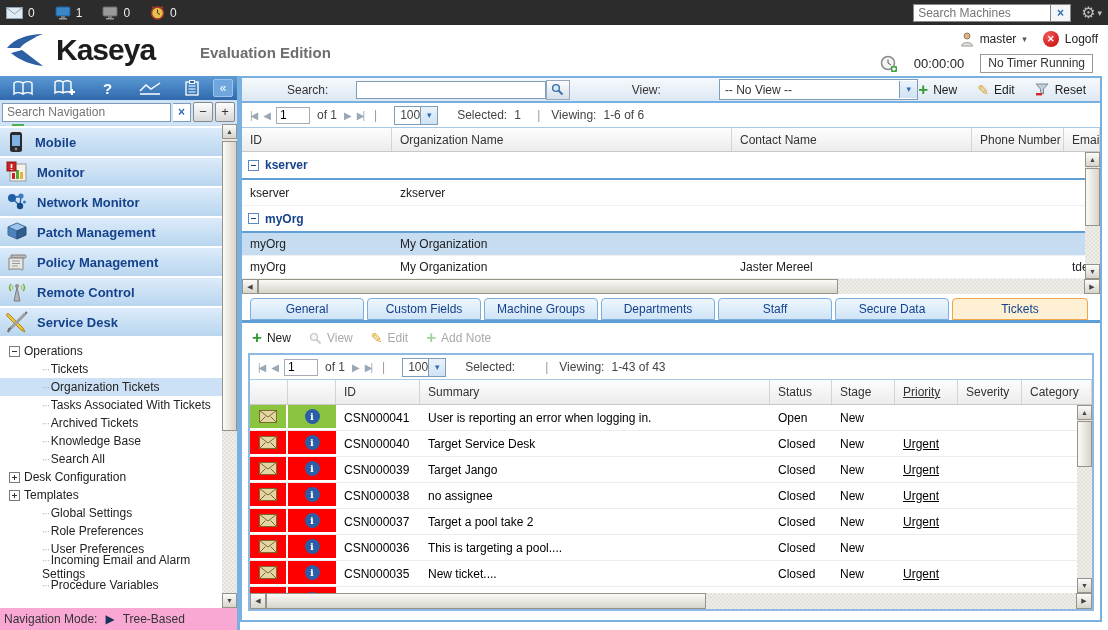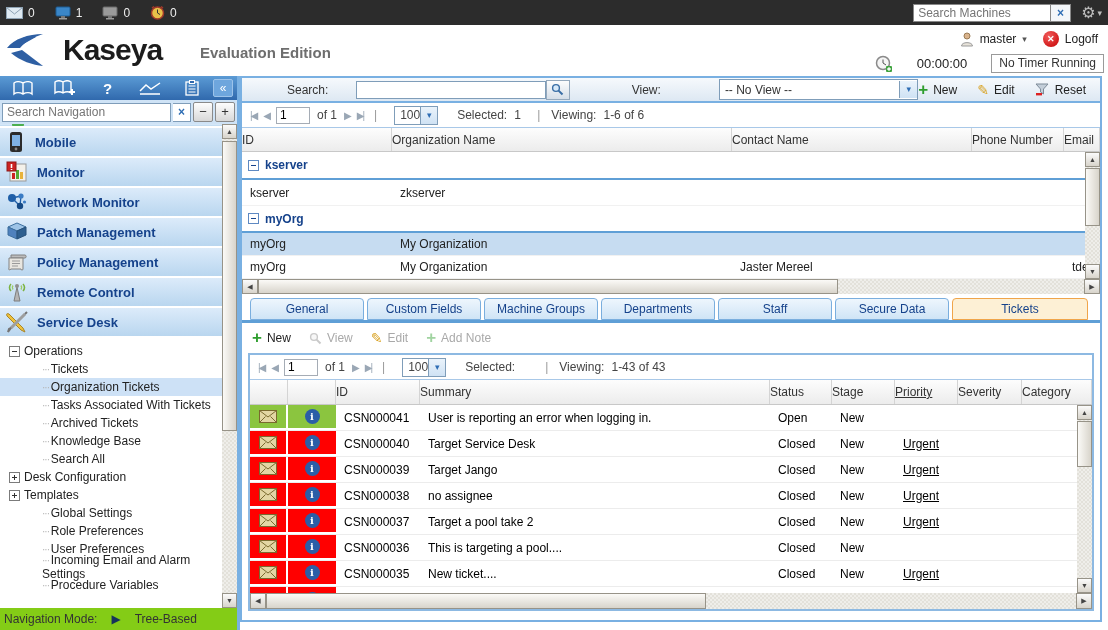--- a/index.html
+++ b/index.html
@@ -12,28 +12,28 @@
   .tb-item { display:flex; align-items:center; gap:5px; color:#eee; }
   .tb-right { margin-left:auto; display:flex; align-items:center; gap:10px; }
   .tb-search { display:flex; align-items:center; }
   .tb-search input { width:138px; height:18px; border:1px solid #888; font-size:12px; padding:0 4px; color:#333; font-family:"Liberation Sans",sans-serif; }
   .tb-x { width:20px; height:18px; background:#f3f6f9; border:1px solid #888; border-left:none; color:#2e6db4; font-weight:bold; font-size:12px; line-height:16px; text-align:center; cursor:pointer; }
   .gear { color:#bdbdbd; font-size:16px; display:flex; align-items:center; gap:2px; }
   .gear .caret { font-size:9px; color:#bdbdbd; }
 
   
   #header { position:absolute; left:0; top:25px; width:1108px; height:51px; background:#fff; }
-  #logo { position:absolute; left:6px; top:8px; display:flex; align-items:center; gap:19px;justify-content:space-between; }
+  #logo { position:absolute; left:6px; top:8px; display:flex; align-items:center; gap:12px;justify-content:space-between; }
   #brand { font-size:30px; font-weight:bold; color:#1c1c1c; letter-spacing:-1px; }
   #edition { position:absolute; left:200px; top:19px; font-size:15px; font-weight:bold; color:#6e6e6e; }
   #hdr-top { position:absolute; right:10px; top:6px; display:flex; align-items:center; gap:6px; }
   #hdr-top .uname { color:#222; }
   #hdr-top .ucaret { font-size:9px; color:#555; }
   .logoff-circle { width:16px; height:16px; border-radius:50%; background:radial-gradient(circle at 35% 30%, #f25b5b, #c40000); color:#fff; font-size:9px; font-weight:bold; display:flex; align-items:center; justify-content:center; margin-left:10px; }
-  #hdr-bottom { position:absolute; right:4px; top:29px; display:flex; align-items:center; gap:24px;justify-content:space-between; }
+  #hdr-bottom { position:absolute; right:15px; top:29px; display:flex; align-items:center; gap:16px;justify-content:space-between; }
   #timer-value { font-size:13px; color:#222; }
   #timer-status { border:1px solid #9a9a9a; height:19px; line-height:17px; padding:0 7px; color:#333; background:#fff; }
 
   
   #sidebar { position:absolute; left:0; top:76px; width:240px; height:554px; border-right:3px solid #79b0e2; background:#fff; }
   #sb-iconbar { height:24px; background:linear-gradient(#5b9bd5,#3069ad); display:flex; align-items:center; padding:0 2px; }
   .sbi { flex:1; display:flex; justify-content:center; align-items:center; color:#fff; font-weight:bold; height:100%; cursor:pointer; }
   .sbi.qmark { font-size:15px; }
   #sb-collapse { flex:none; width:20px; height:18px; margin-right:2px; background:#6ea6dd; border:1px solid #9cc3ea; color:#fff; font-size:12px; line-height:16px; text-align:center; border-radius:2px; }
   #sb-search { height:24px; background:#cfe3f6; display:flex; align-items:center; padding:2px; gap:2px; }
@@ -48,21 +48,21 @@
   #sb-tree { background:#fff; padding-top:4px; }
   .titem { height:18px; display:flex; align-items:center; gap:4px; font-size:12px; color:#222; cursor:pointer; }
   .titem.lvl1 { padding-left:9px; }
   .titem.lvl2 { padding-left:42px; }
   .titem.lvl2 .tlabel::before { content:"··· "; color:#b5b5b5; font-size:10px; letter-spacing:-1px; }
   .titem.sel { background:#cde1f6; }
   .xpdr { width:11px; height:11px; border:1px solid #7b7b7b; background:#fff; position:relative; flex:none; }
   .xpdr::before { content:""; position:absolute; left:2px; right:2px; top:4px; height:1px; background:#333; }
   .xpdr.plus::after { content:""; position:absolute; top:2px; bottom:2px; left:4px; width:1px; background:#333; }
   #sb-scroll { position:absolute; right:0; top:48px; width:15px; height:484px; background:repeating-conic-gradient(#efeeea 0 25%, #e3e1da 0 50%) 0 0/4px 4px; }
-  #sb-footer { position:absolute; left:0; bottom:0; height:22px; width:100%; background:#84cc16; display:flex; align-items:center; gap:14px; padding-left:4px; color:#333; }
+  #sb-footer { position:absolute; left:0; bottom:0; height:22px; width:100%; background:#f9a8d4; display:flex; align-items:center; gap:8px; padding-left:4px; color:#333; }
   #sb-footer .tri { color:#16335b; font-size:12px; }
 
   
   .sb-btn { display:block; width:100%; height:15px; background:linear-gradient(#fbfbfb,#d8d4cb); border:1px solid #979388; font-size:7px; color:#444; text-align:center; line-height:13px; }
   .sb-thumb { display:block; background:linear-gradient(90deg,#fbfaf7,#d8d4cb); border:1px solid #979388; width:100%; }
   .hsb-btn { flex:none; width:16px; height:100%; background:linear-gradient(#fbfbfb,#d8d4cb); border:1px solid #979388; font-size:7px; color:#444; text-align:center; line-height:13px; }
   .hsb-thumb { flex:none; height:100%; background:linear-gradient(#fbfaf7,#d8d4cb); border:1px solid #979388; }
   .hscroll { display:flex; align-items:center; background:repeating-conic-gradient(#efeeea 0 25%, #e3e1da 0 50%) 0 0/4px 4px; }
 
   
@@ -85,21 +85,21 @@
   .pager { height:25px; background:#fff; border-bottom:1px solid #a8c8e8; display:flex; align-items:center; padding-left:8px; gap:7px; color:#444; }
   .pg-btn { color:#9aa7b5; font-size:10px; letter-spacing:-2px; cursor:pointer; }
   .pg-input { width:34px; height:17px; border:1px solid #a5acb5; text-align:left; padding:0 3px; font-family:"Liberation Sans",sans-serif; font-size:12px; }
   .pg-size { width:44px; height:19px; border:1px solid #7f9db9; display:flex; align-items:center; padding-left:5px; background:#fff; margin-left:6px; }
   .pg-sep { color:#999; margin:0 4px; }
   .pg-lbl { color:#444; }
   .pg-val { color:#444; min-width:12px; }
 
   
   .gridhead { display:flex; height:24px; background:linear-gradient(#fdfdfd,#ececec); border-bottom:1px solid #c8c8c8; color:#333; }
-  .gh { border-right:1px solid #d4d4d4; padding-left:0; display:flex; align-items:center; overflow:hidden; white-space:nowrap; }
+  .gh { border-right:1px solid #d4d4d4; padding-left:8px; display:flex; align-items:center; overflow:hidden; white-space:nowrap; }
   .c-oid { width:150px; flex:none; } .c-oname { width:340px; flex:none; } .c-ocontact { width:240px; flex:none; } .c-ophone { width:92px; flex:none; } .c-oemail { flex:1; min-width:0; }
   #org-rows { position:relative; height:127px; overflow:hidden; background:#fff; }
   .grouprow { height:28px; display:flex; align-items:center; gap:6px; padding-left:6px; border-bottom:2px solid #5f9fd6; font-weight:bold; color:#15428b; }
   .grouprow .xpdr { border-color:#5e89c2; } .grouprow .xpdr::before { background:#15428b; }
   .orow { display:flex; align-items:center; border-bottom:1px solid #f1f1f1; }
   .orow .oc { padding-left:8px; overflow:hidden; white-space:nowrap; }
   .orow.sel { background:#c6dcf1; }
   #org-vscroll { position:absolute; right:0; top:0; bottom:0; width:15px; background:repeating-conic-gradient(#efeeea 0 25%, #e3e1da 0 50%) 0 0/4px 4px; }
   #org-hscroll { height:15px; }
 

